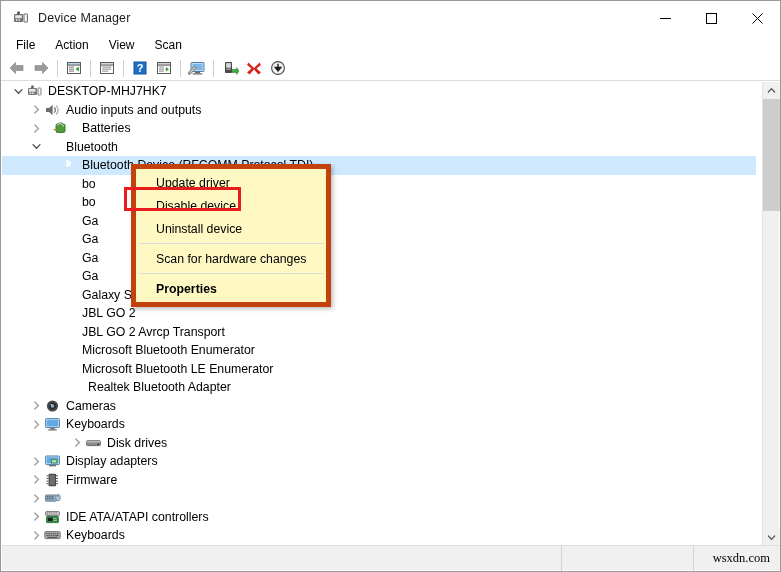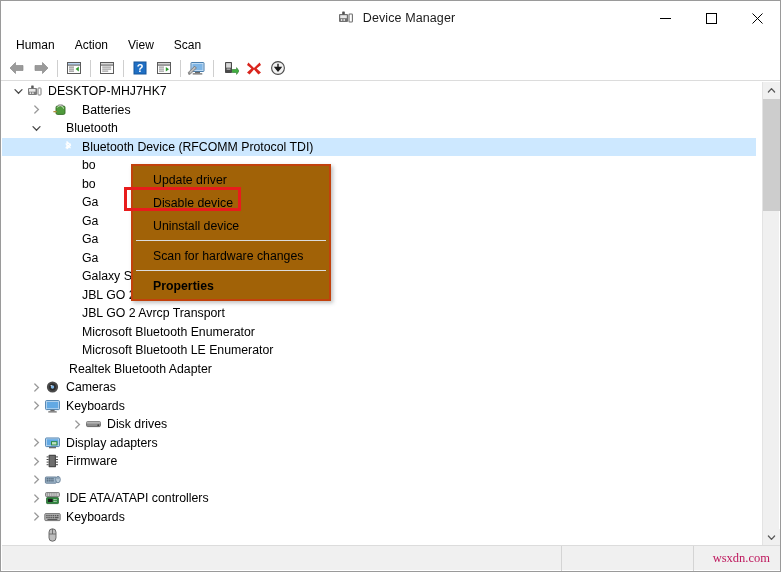--- a/index.html
+++ b/index.html
@@ -16,21 +16,21 @@
     background: #ffffff;
     border: 1px solid #9a9a9a;
     overflow: hidden;
   }
 
   
   .titlebar {
     position: absolute; left: 0; top: 0;
     width: 779px; height: 34px;
     background: #ffffff;
-    display: flex; align-items: center; justify-content: center;
+    display: flex; align-items: center;
   }
   .title-icon {
     width: 17px; height: 17px;
     margin-left: 11px; margin-right: 9px;
     position: relative; flex: none;
   }
   .title-text {
     font-size: 12.5px; color: #1b1b1b;
     letter-spacing: 0.1px;
   }
@@ -157,31 +157,31 @@
     height: 25px;
     border-right: 1px solid #d4d4d4;
   }
   .seg1 { width: 560px; }
   .seg2 { width: 132px; }
   .seg3 {
     flex: 1;
     display: flex; align-items: center; justify-content: flex-end;
     padding-right: 10px;
     font-size: 12.5px;
-    color: #be185d;
+    color: #000000;
     font-family: "Liberation Serif", serif;
   }
 
   
   .ctxmenu {
     position: absolute;
     left: 130px; top: 163px;
     width: 200px;
-    background: #a16207;
-    border: 2px solid #c2410c;
+    background: #fef9c3;
+    border: 5px solid #c2410c;
     box-shadow: 2px 2px 4px rgba(0,0,0,0.25);
     padding: 2px 0 2px 0;
     z-index: 40;
   }
   .ctxitem {
     height: 23px;
     display: flex; align-items: center;
     padding-left: 20px;
     font-size: 12.3px;
     color: #000;
@@ -232,21 +232,21 @@
       </div>
       <div class="winbtn close">
         <svg width="11" height="11" viewBox="0 0 11 11">
           <path d="M0.5 0.5 L10.5 10.5 M10.5 0.5 L0.5 10.5" stroke="#000" stroke-width="1" fill="none"></path>
         </svg>
       </div>
     </div>
   </div>
 
   <div class="menubar">
-    <div class="menu-item">Human</div>
+    <div class="menu-item">File</div>
     <div class="menu-item">Action</div>
     <div class="menu-item">View</div>
     <div class="menu-item">Scan</div>
   </div>
 
   <div class="toolbar">
 
     <div class="tbtn">
       <svg width="18" height="16" viewBox="0 0 18 16">
         <path d="M7.5 2.5 L2 8 L7.5 13.5 L7.5 10.5 L15 10.5 L15 5.5 L7.5 5.5 Z" fill="#9a9a9a" stroke="#8a8a8a" stroke-width="0.7" stroke-linejoin="round"></path>
@@ -351,20 +351,35 @@
           <rect x="3" y="6" width="6.5" height="2.7" fill="#e9e9e9"></rect>
           <circle cx="4.4" cy="10.2" r="0.85" fill="#e9e9e9"></circle>
           <circle cx="6.9" cy="10.2" r="0.85" fill="#e9e9e9"></circle>
           <rect x="5.2" y="2.6" width="2.5" height="2.6" rx="0.5" fill="#5a5a5a"></rect>
           <rect x="12" y="5" width="3" height="7" rx="0.7" fill="none" stroke="#7b7b7b" stroke-width="1"></rect>
         </svg>
       </span>
       <span class="rlabel">DESKTOP-MHJ7HK7</span>
     </div>
 
+    <div class="row" style="padding-left:26px;">
+      <span class="chev">
+        <svg width="9" height="9" viewBox="0 0 9 9">
+            <path d="M2.8 1 L6.4 4.5 L2.8 8" stroke="#9a9a9a" stroke-width="1.3" fill="none" stroke-linecap="round"></path>
+          </svg>
+      </span>
+      <span class="ricon">
+        <svg width="17" height="16" viewBox="0 0 17 16">
+          <path d="M2 6 L5 6 L8.6 2.8 L8.6 13.2 L5 10 L2 10 Z" fill="#6e6e6e"></path>
+          <path d="M10.2 5.4 A3.4 3.4 0 0 1 10.2 10.6" stroke="#6e6e6e" stroke-width="1.2" fill="none"></path>
+          <path d="M12 3.6 A5.6 5.6 0 0 1 12 12.4" stroke="#9a9a9a" stroke-width="1.1" fill="none"></path>
+        </svg>
+      </span>
+      <span class="rlabel">Audio inputs and outputs</span>
+    </div>
 
     <div class="row" style="padding-left:26px;gap:8px;">
       <span class="chev">
         <svg width="9" height="9" viewBox="0 0 9 9">
             <path d="M2.8 1 L6.4 4.5 L2.8 8" stroke="#9a9a9a" stroke-width="1.3" fill="none" stroke-linecap="round"></path>
           </svg>
       </span>
       <span class="ricon">
         <svg width="17" height="16" viewBox="0 0 17 16">
           <rect x="4" y="4" width="9" height="8.4" rx="1.4" fill="#4f9b3c" stroke="#356b27" stroke-width="0.9"></rect>
@@ -521,21 +536,21 @@
       <span class="ricon">
         <span class="bt-dot"><svg style="position:absolute;left:0;top:0" width="13" height="13" viewBox="0 0 13 13">
           <path d="M5 3 L8.6 6 L5 9.6 L5 2.6 L8.6 6.4 L5 9.8" stroke="#fff" stroke-width="1.15" fill="none" stroke-linejoin="round"></path>
           <path d="M3.6 4.6 L8.6 9.2" stroke="#fff" stroke-width="1.15" fill="none"></path>
           <path d="M3.6 9.2 L8.6 4.6" stroke="#fff" stroke-width="1.15" fill="none"></path>
             </svg></span>
       </span>
       <span class="rlabel">Microsoft Bluetooth LE Enumerator</span>
     </div>
 
-    <div class="row" style="padding-left:45px;">
+    <div class="row" style="padding-left:64px;">
       <span class="ricon">
         <span class="bt-dot"><svg style="position:absolute;left:0;top:0" width="13" height="13" viewBox="0 0 13 13">
           <path d="M5 3 L8.6 6 L5 9.6 L5 2.6 L8.6 6.4 L5 9.8" stroke="#fff" stroke-width="1.15" fill="none" stroke-linejoin="round"></path>
           <path d="M3.6 4.6 L8.6 9.2" stroke="#fff" stroke-width="1.15" fill="none"></path>
           <path d="M3.6 9.2 L8.6 4.6" stroke="#fff" stroke-width="1.15" fill="none"></path>
             </svg></span>
       </span>
       <span class="rlabel">Realtek Bluetooth Adapter</span>
     </div>
 

